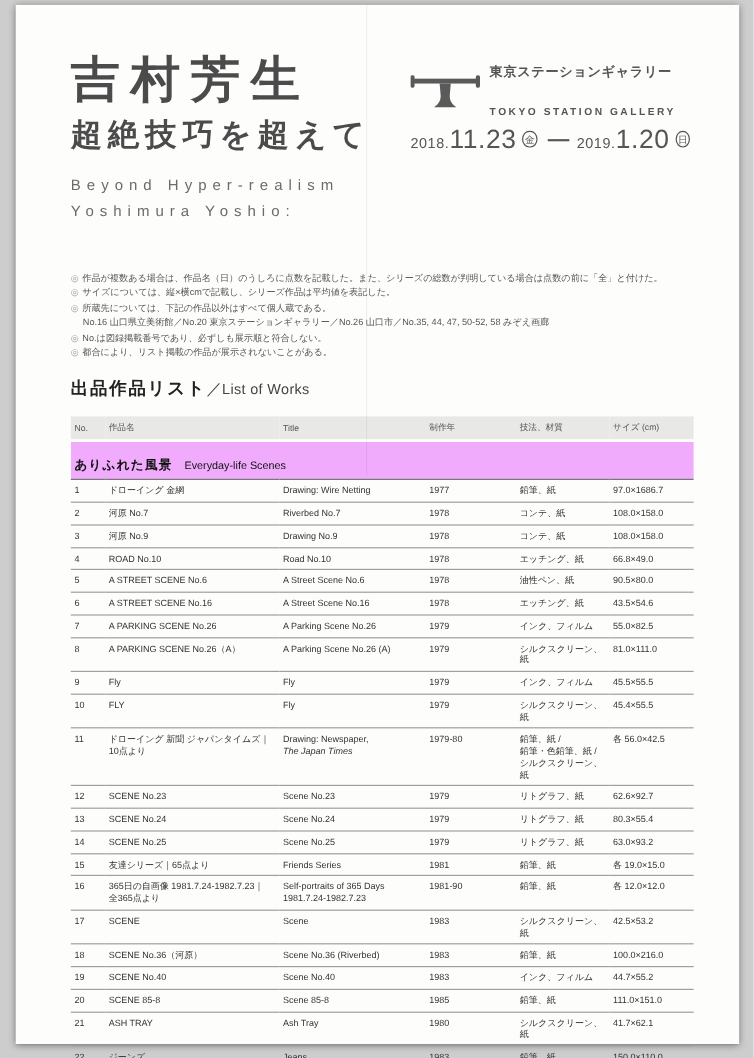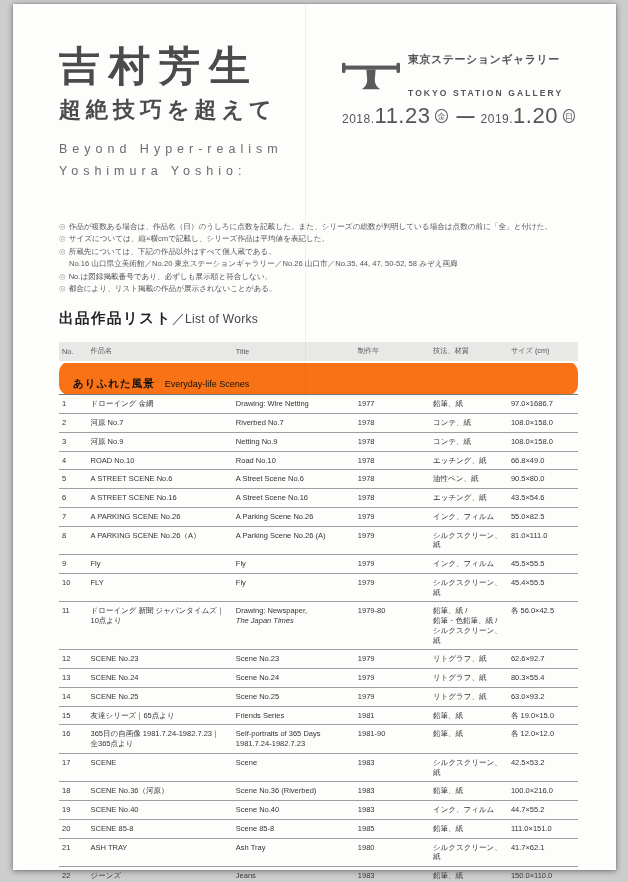--- a/index.html
+++ b/index.html
@@ -8,21 +8,21 @@
   .page {
     position:absolute; left:13px; top:4px; width:603px; height:866px;
     background:#fdfdfc; box-shadow:0 1px 6px rgba(0,0,0,.45), 0 0 1px rgba(0,0,0,.3);
     padding:40px 38px 20px 46px; color:#333;
   }
   .fold-line { position:absolute; left:292px; top:0; width:1px; height:392px; background:rgba(0,0,0,.05); }
 
   
   .hdr { display:flex; justify-content:space-between; }
   .title-ja { font-size:41px; font-weight:bold; letter-spacing:9px; color:#4b4b4b; line-height:1.1; white-space:nowrap; }
-  .subtitle-ja { font-size:22px; font-weight:bold; letter-spacing:5px; color:#4b4b4b; margin-top:6px; white-space:nowrap; }
+  .subtitle-ja { font-size:26px; font-weight:bold; letter-spacing:5px; color:#4b4b4b; margin-top:6px; white-space:nowrap; }
   .title-en { font-size:12.5px; letter-spacing:5px; color:#6b6b6b; margin-top:14px; line-height:1.75; white-space:nowrap; }
   .gallery { text-align:left; padding-top:8px; width:236px; }
   .gallery-lockup { display:flex; align-items:center; gap:8px; }
   .glogo { flex:0 0 auto; margin-top:2px; }
   .gname-ja { font-size:11px; font-weight:bold; color:#555; letter-spacing:.5px; white-space:nowrap; }
   .gname-en { font-size:8.5px; font-weight:bold; color:#555; letter-spacing:2.1px; margin-top:21px; white-space:nowrap; }
   .dates { margin-top:5px; color:#555; display:flex; align-items:baseline; white-space:nowrap; }
   .yr { font-size:12px; letter-spacing:.5px; }
   .md { font-size:22px; letter-spacing:.5px; }
   .dow { display:inline-block; width:14px; height:14px; border:1px solid #555; border-radius:50%;
@@ -39,21 +39,21 @@
   .list-heading { margin-top:13px; color:#222; }
   .lh-ja { font-size:14.5px; font-weight:bold; letter-spacing:1.5px; }
   .lh-sep { font-size:13px; font-weight:normal; color:#444; }
   .lh-en { font-size:12px; font-weight:normal; color:#444; letter-spacing:.3px; }
 
   
   table.works { width:100%; border-collapse:collapse; margin-top:14px; table-layout:fixed; }
   col.c-no{width:5.5%} col.c-name{width:28%} col.c-title{width:23.5%} col.c-year{width:14.5%} col.c-med{width:15%} col.c-size{width:13.5%}
   thead th { background:#e8e8e7; font-weight:normal; text-align:left; color:#555;
              font-size:7.2px; padding:4.5px 3px; }
-  tr.section td { background:#f97316; color:#111; padding:4px 14px; border-bottom:1.5px solid #555;border-radius:10px; }
+  tr.section td { background:#f0abfc; color:#111; padding:4px 3px; border-bottom:1.5px solid #555; }
   .sec-ja { font-size:10.5px; font-weight:bold; letter-spacing:1px; }
   .sec-en { font-size:9px; margin-left:10px; }
   tbody td { font-size:7.5px; color:#333; padding:4px 3px; border-bottom:1px solid #9f9f9f;
              vertical-align:top; line-height:1.3; white-space:pre-line; overflow:hidden; }
   tbody tr:last-child td { border-bottom:1.2px solid #777; }
   td.t-title i { font-style:italic; display:block; }
   thead tr { border-bottom:2px solid #fff; }
 </style>
 </head>
 <body>
@@ -168,21 +168,21 @@
             <td>2</td>
             <td>河原 No.7</td>
             <td class="t-title">Riverbed No.7</td>
             <td>1978</td>
             <td>コンテ、紙</td>
             <td>108.0×158.0</td>
           </tr>
           <tr>
             <td>3</td>
             <td>河原 No.9</td>
-            <td class="t-title">Netting No.9</td>
+            <td class="t-title">Drawing No.9</td>
             <td>1978</td>
             <td>コンテ、紙</td>
             <td>108.0×158.0</td>
           </tr>
           <tr>
             <td>4</td>
             <td>ROAD No.10</td>
             <td class="t-title">Road No.10</td>
             <td>1978</td>
             <td>エッチング、紙</td>

